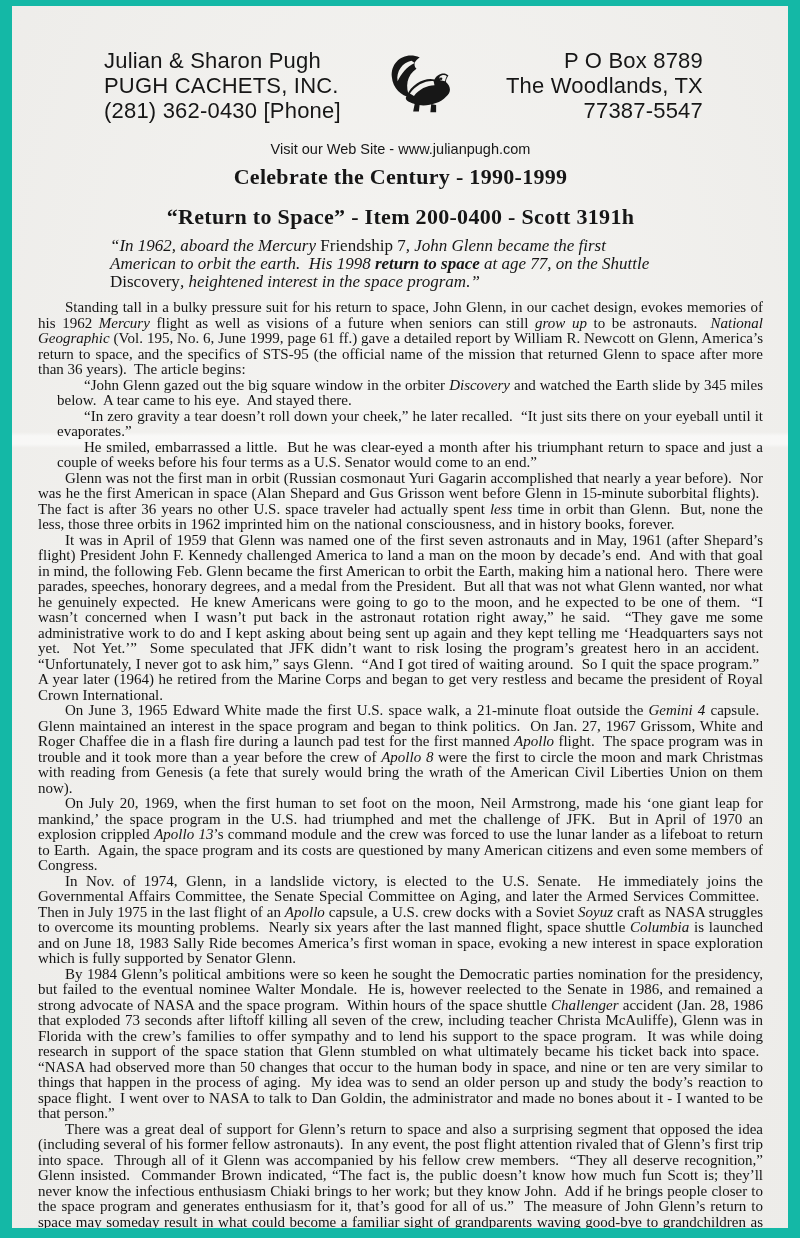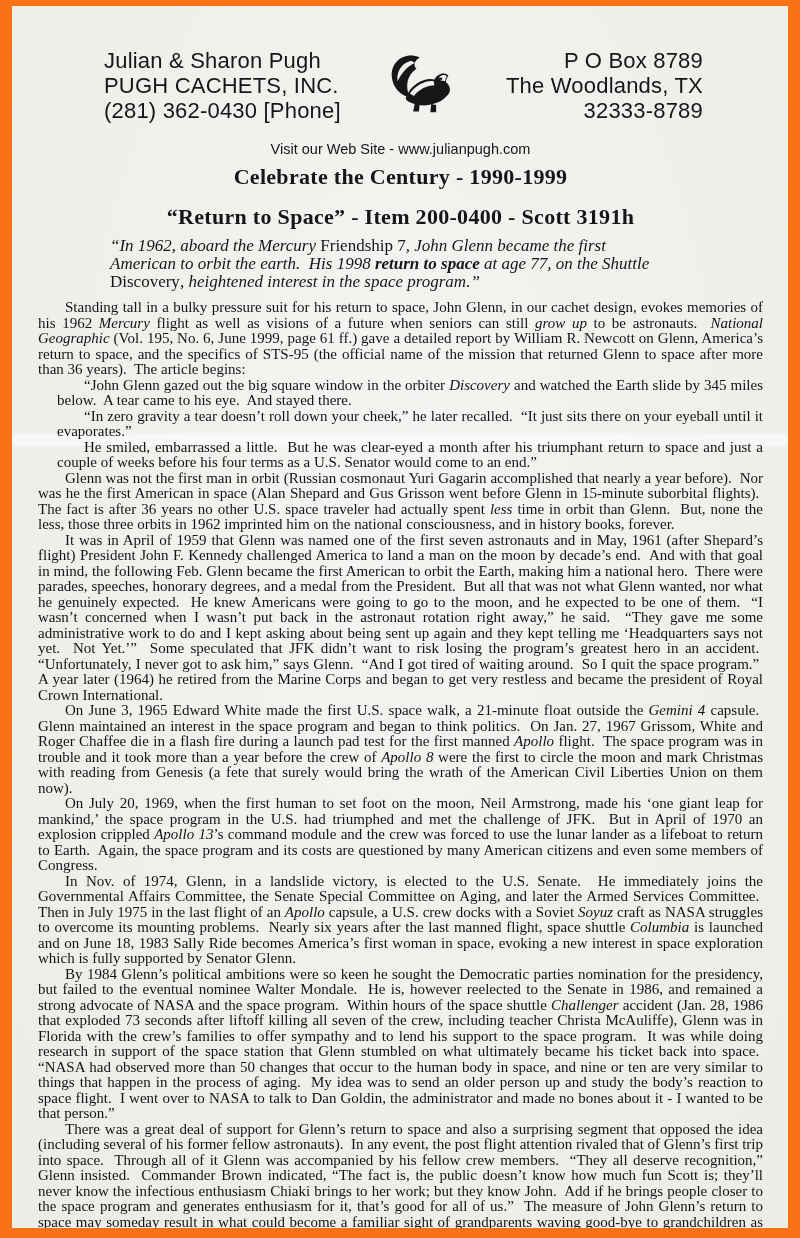--- a/index.html
+++ b/index.html
@@ -4,21 +4,21 @@
 <style>
   html, body {
     margin: 0; padding: 0;
     width: 800px; height: 1238px;
     overflow: hidden;
     background: #060606;
   }
   .scan-canvas {
     position: relative;
     width: 800px; height: 1238px;
-    background: #f97316;
+    background: #14b8a6;
     font-family: "Liberation Serif", serif;
   }
   .paper {
     position: absolute;
     left: 12px; top: 6px;
     width: 776px; height: 1222px;
     box-sizing: border-box;
     padding: 36px 25px 0 26px;
     background-color: #f2f1ee;
     background-image:
@@ -111,21 +111,21 @@
 
           <path d="M70 33 C73 30 77 30 79 32 C78 34 77 36 77 38 L71 37 Z" fill="#f2f1ee"></path>
           <circle cx="72" cy="35" r="1.6" fill="#171717"></circle>
 
           <path d="M40 65 L38 75 L45 75 L46 66 Z M60 66 L59 76 L66 76 L66 67 Z" fill="#171717"></path>
         </svg>
       </div>
       <div class="hdr-right">
         <div>P O Box 8789</div>
         <div>The Woodlands, TX</div>
-        <div>32333-8789</div>
+        <div>77387-5547</div>
       </div>
     </div>
 
     <div class="contact">
       <div>Visit our Web Site - www.julianpugh.com</div>
     </div>
 
     <div class="doc-title">Celebrate the Century - 1990-1999</div>
     <div class="doc-subtitle">“Return to Space” - Item 200-0400 - Scott 3191h</div>
 

